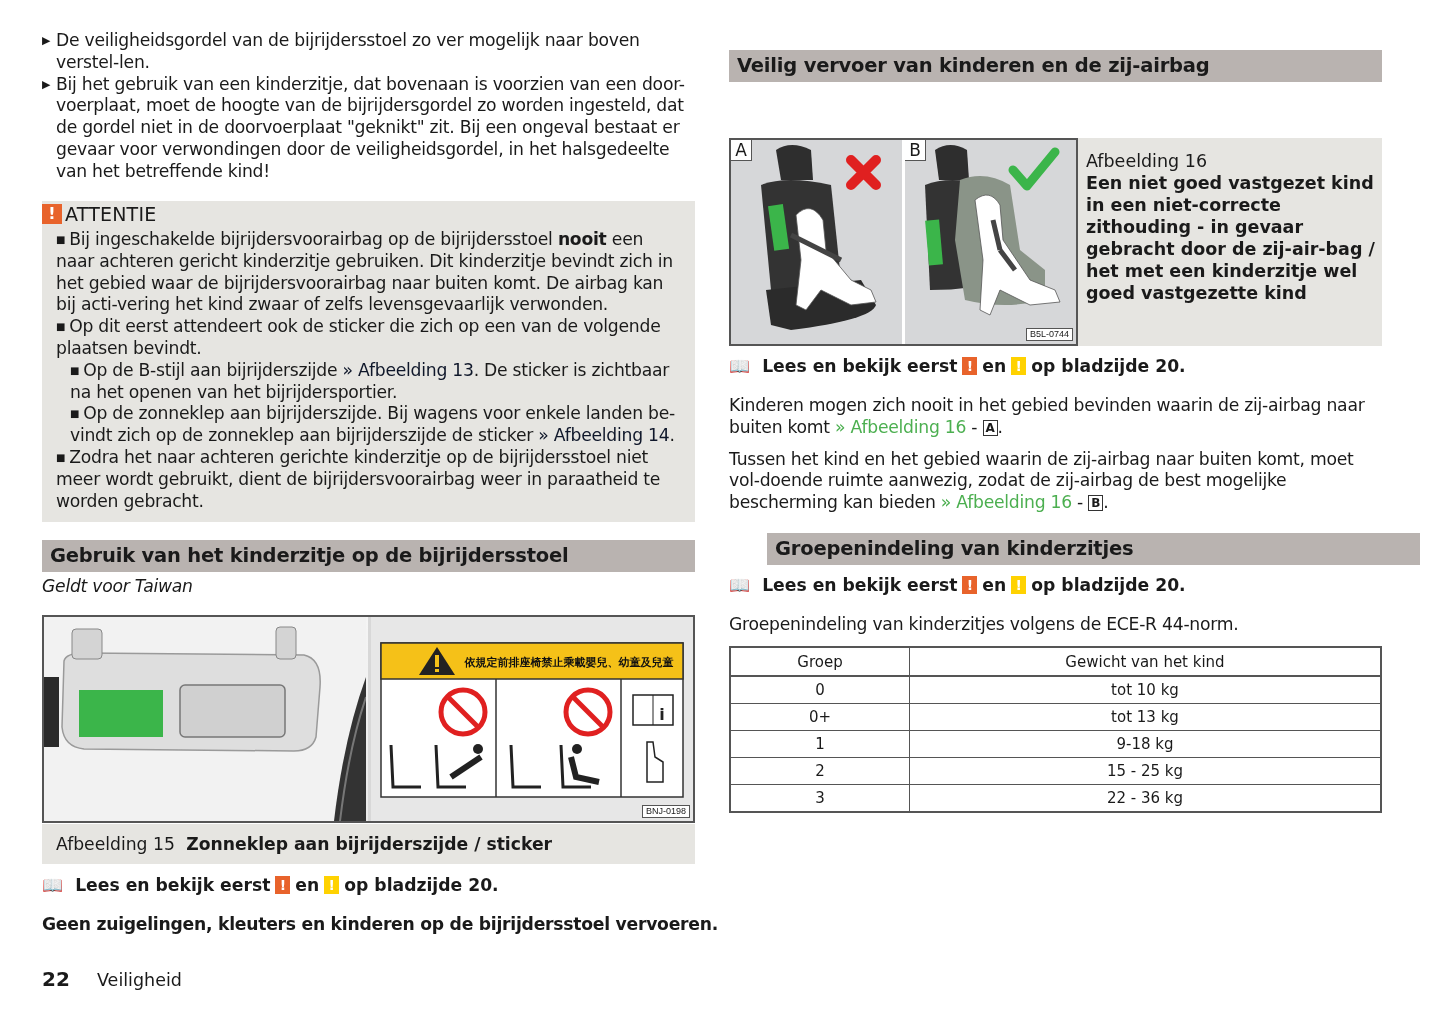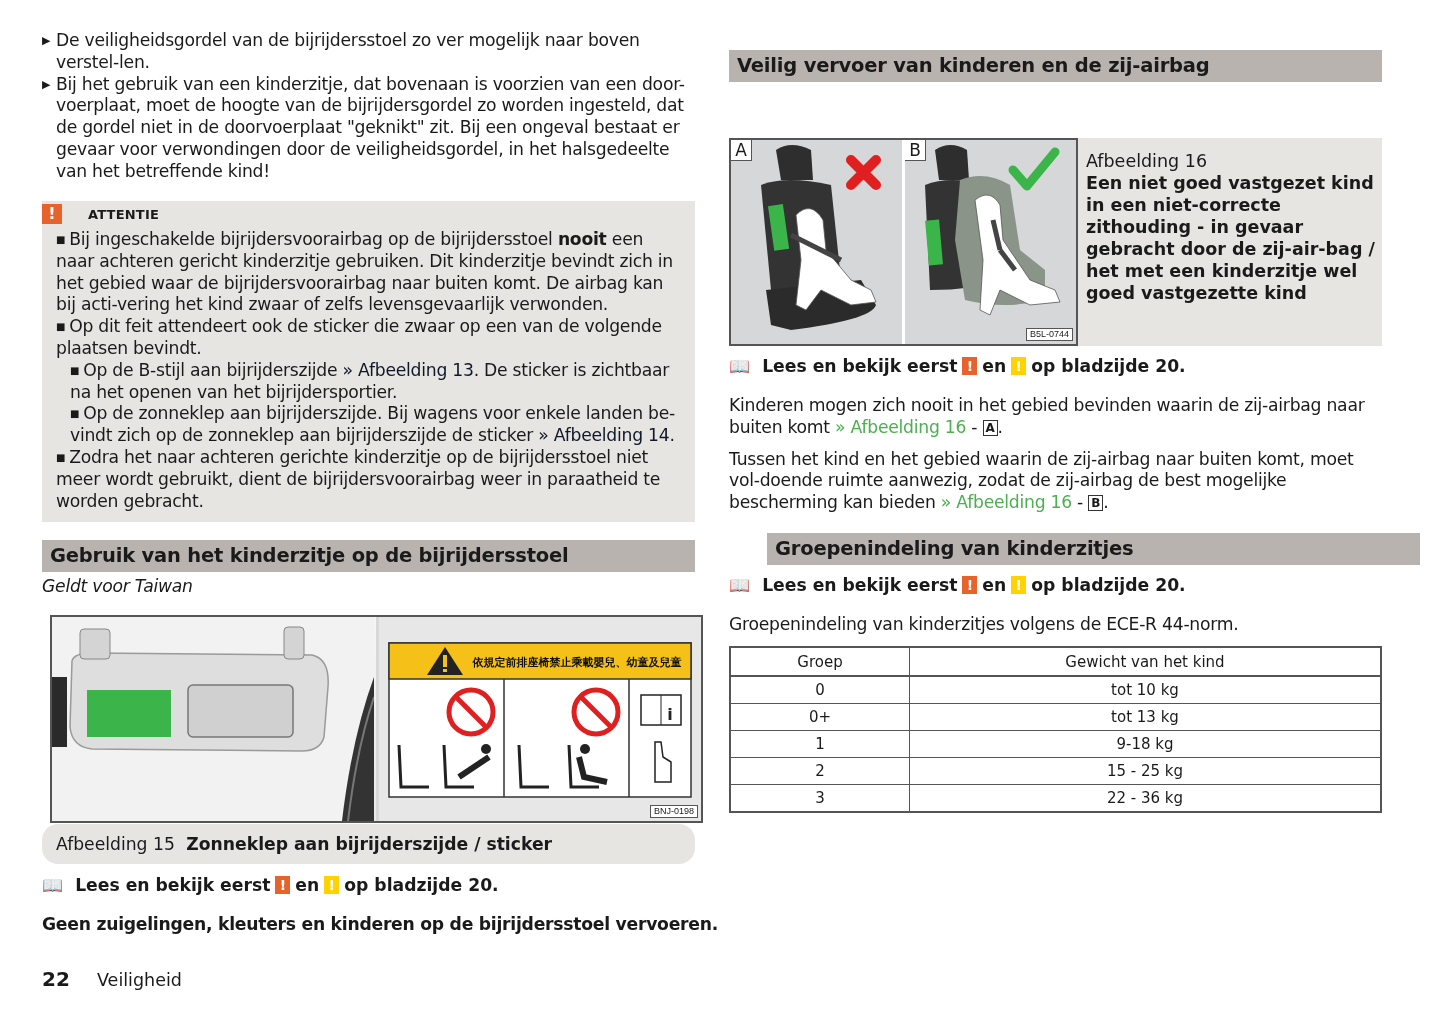--- a/index.html
+++ b/index.html
@@ -13,34 +13,34 @@
   .bullet-tri .mark { width: 14px; flex: 0 0 14px; font-size: 11px; line-height: 21.8px; }
   .link-orange { color: #0f172a; }
   .link-green { color: #4caf50; }
   .attn { position: absolute; top: 201px; left: 42px; width: 653px; height: 321px;
           background: #e6e5e1; }
   .attn-head { display: flex; align-items: center; padding: 2px 0 0 0; height: 22px; }
   .warn-box { display: inline-block; width: 20px; height: 20px; background: #e8632b; color: #fff;
               font-weight: bold; text-align: center; line-height: 20px; font-size: 16px; }
   .warn-box.small { width: 15px; height: 18px; line-height: 18px; font-size: 14px; vertical-align: -2px; }
   .warn-box.yellow { background: #ffd200; color: #fff; }
-  .attn-title { margin-left: 26px; font-weight: bold; font-size: 13px; letter-spacing: 0.2px; }
+  .attn-title { margin-left: 3px; font-weight: normal; font-size: 19px; letter-spacing: 0.2px; }
   .attn-body { padding: 4px 14px 0 14px; }
   .attn-body .sub { padding-left: 14px; }
   .sq { font-size: 10px; vertical-align: 2px; margin-right: 4px; }
   .sec-head { background: #b9b3b0; font-weight: bold; font-size: 19.5px; height: 32px; line-height: 32px;
               padding-left: 8px; letter-spacing: -0.2px; }
   .italic { font-style: italic; }
   .fig15 { position: absolute; top: 615px; left: 42px; width: 653px; height: 208px;
-           border: 2px solid #555; box-sizing: border-box; display: flex; background: #fff; margin-left: 8px; }
+           border: 2px solid #555; box-sizing: border-box; display: flex; background: #fff; }
   .fig15-photo { width: 325px; height: 100%; position: relative; background: linear-gradient(180deg,#f5f5f5 0%,#eaeaea 100%);
                  border-right: 3px solid #d8d8d8; overflow: hidden; }
   .fig15-sticker { flex: 1; position: relative; background: #e7e7e7; }
   .caption15 { position: absolute; top: 824px; left: 42px; width: 653px; height: 40px; background: #e6e5e1;
-               font-size: 17.2px; line-height: 40px; padding-left: 14px; box-sizing: border-box; border-radius: 16px; }
+               font-size: 17.2px; line-height: 40px; padding-left: 14px; box-sizing: border-box; }
   .caption15 b { margin-left: 6px; }
   .read-line { font-weight: bold; font-size: 17.2px; display: flex; align-items: center; gap: 5px; }
   .book { font-size: 17px; font-weight: normal; margin-right: 7px; }
   .fig16 { position: absolute; top: 138px; left: 729px; width: 653px; height: 208px; background: #e6e5e1; }
   .fig16-img { position: absolute; left: 0; top: 0; width: 349px; height: 208px; border: 2px solid #555;
                box-sizing: border-box; background: #fff; display: flex; gap: 3px; }
   .panel { flex: 1; position: relative; background: #d6d7d9; overflow: hidden; }
   .panel-label { position: absolute; left: 0; top: 0; width: 20px; height: 20px; background: #fff;
                  border-right: 1px solid #555; border-bottom: 1px solid #555; font-size: 17px; text-align: center; line-height: 20px; }
   .fig-code { position: absolute; right: 3px; bottom: 3px; background: #fff; border: 1px solid #555; font-size: 9px;
@@ -71,21 +71,21 @@
   </div>
 </div>
 
 <div class="attn">
   <div class="attn-head">
     <span class="warn-box">!</span>
     <span class="attn-title">ATTENTIE</span>
   </div>
   <div class="attn-body">
     <p><span class="sq">■</span><span>Bij ingeschakelde bijrijdersvoorairbag op de bijrijdersstoel </span><b>nooit</b><span> een naar achteren gericht kinderzitje gebruiken. Dit kinderzitje bevindt zich in het gebied waar de bijrijdersvoorairbag naar buiten komt. De airbag kan bij acti-vering het kind zwaar of zelfs levensgevaarlijk verwonden.</span></p>
-    <p><span class="sq">■</span><span>Op dit feit attendeert ook de sticker die zwaar op een van de volgende plaatsen bevindt.</span></p>
+    <p><span class="sq">■</span><span>Op dit eerst attendeert ook de sticker die zich op een van de volgende plaatsen bevindt.</span></p>
     <p class="sub"><span class="sq">■</span><span>Op de B-stijl aan bijrijderszijde </span><span class="link-orange">» Afbeelding 13</span><span>. De sticker is zichtbaar na het openen van het bijrijdersportier.</span></p>
     <p class="sub"><span class="sq">■</span><span>Op de zonneklep aan bijrijderszijde. Bij wagens voor enkele landen be-vindt zich op de zonneklep aan bijrijderszijde de sticker </span><span class="link-orange">» Afbeelding 14</span><span>.</span></p>
     <p><span class="sq">■</span><span>Zodra het naar achteren gerichte kinderzitje op de bijrijdersstoel niet meer wordt gebruikt, dient de bijrijdersvoorairbag weer in paraatheid te worden gebracht.</span></p>
   </div>
 </div>
 
 <div style="position:absolute; top:540px; left:42px; width:653px;">
   <div class="sec-head">Gebruik van het kinderzitje op de bijrijdersstoel</div>
   <p class="italic" style="margin-top:4px;">Geldt voor Taiwan</p>
 </div>

